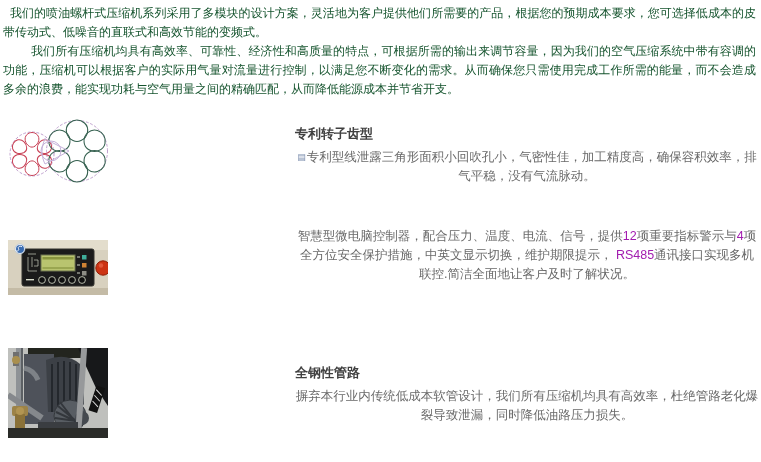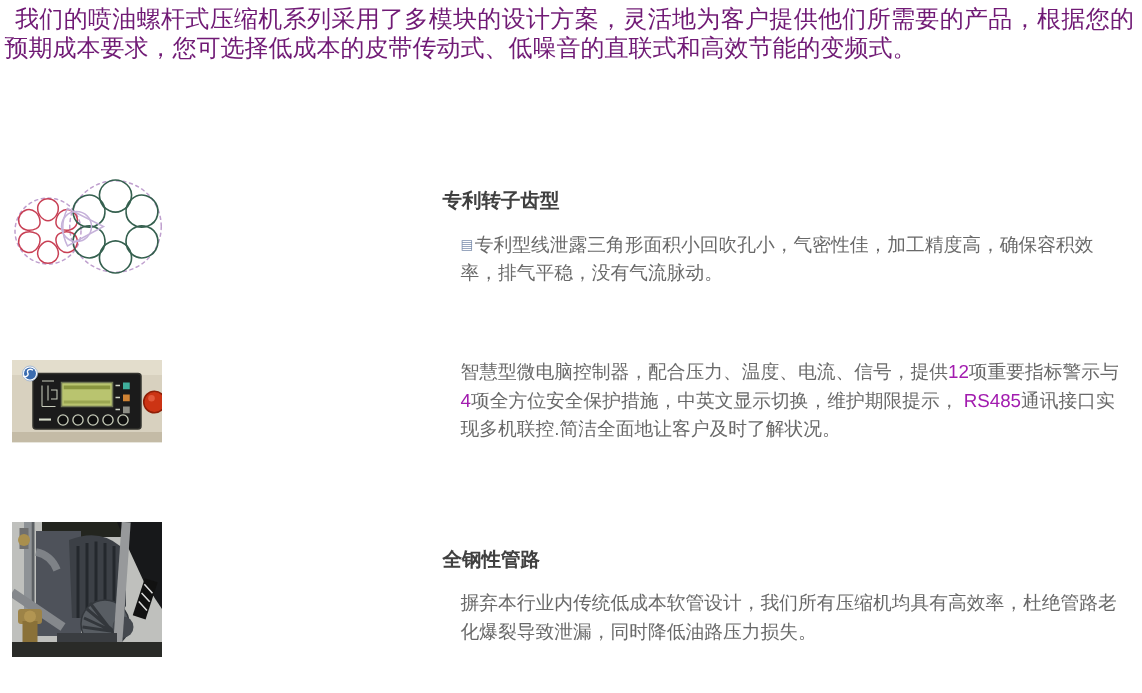--- a/index.html
+++ b/index.html
@@ -1,46 +1,47 @@
 <!DOCTYPE html>
 <html><head>
 <meta charset="utf-8">
 <style>
   html,body{margin:0;padding:0;background:#fff;}
   .page{
     position:relative;width:761px;height:462px;overflow:hidden;background:#fff;
     font-family:"Liberation Sans","DejaVu Sans",sans-serif;
   }
-  .intro{position:absolute;left:3px;top:4px;width:753px;color:#701a75;
-    font-size:16px;line-height:19px;text-align:justify;}
+  .intro{position:absolute;left:3px;top:4px;width:753px;color:#14532d;
+    font-size:12px;line-height:19px;text-align:justify;}
   .intro p{margin:0;}
   .intro .p1{text-indent:7px;}
   .intro .p2{text-indent:28px;}
   .sec{position:absolute;left:295px;width:464px;color:#696969;
     font-size:12.5px;line-height:19px;}
   .sec h3{margin:0 0 6px 0;font-size:13px;line-height:16px;color:#404040;font-weight:bold;}
-  .sec p{margin:12px;}
+  .sec p{margin:0;text-align:center;}
   .sec1{top:126px;}
   .sec2{top:227px;}
   .sec3{top:366px;font-family:Liberation Mono, monospace;}
   .accent{color:#a21caf;}
   .bullet{color:#7b8dad;font-size:9px;margin-right:1px;vertical-align:1px;}
   figure{margin:0;position:absolute;padding:0;}
   .fig-rotor{left:8px;top:118px;width:100px;height:69px;}
   .fig-ctrl{left:8px;top:240px;width:100px;height:55px;}
   .fig-comp{left:8px;top:348px;width:100px;height:90px;}
   figure svg{display:block;}
 </style>
 </head>
 <body>
 
 <div class="page">
 
   <div class="intro">
     <p class="p1">我们的喷油螺杆式压缩机系列采用了多模块的设计方案，灵活地为客户提供他们所需要的产品，根据您的预期成本要求，您可选择低成本的皮带传动式、低噪音的直联式和高效节能的变频式。</p>
+    <p class="p2">我们所有压缩机均具有高效率、可靠性、经济性和高质量的特点，可根据所需的输出来调节容量，因为我们的空气压缩系统中带有容调的功能，压缩机可以根据客户的实际用气量对流量进行控制，以满足您不断变化的需求。从而确保您只需使用完成工作所需的能量，而不会造成多余的浪费，能实现功耗与空气用量之间的精确匹配，从而降低能源成本并节省开支。</p>
   </div>
 
   <figure class="fig-rotor">
     <svg viewBox="0 0 100 69" width="100" height="69" xmlns="http://www.w3.org/2000/svg">
       <g fill="none" stroke-linecap="round">
         <circle cx="24" cy="36" r="22" stroke="#bf9fce" stroke-width="1" stroke-dasharray="2 2.5"></circle>
         <circle cx="69" cy="33" r="30.5" stroke="#bf9fce" stroke-width="1" stroke-dasharray="2 2.5"></circle>
         <g transform="translate(24,36)" stroke="#c84055" stroke-width="1">
           <path id="lp" d="M 2.6 -7.6 C 7 -10.5 8.3 -16 5.2 -19.3 C 2.4 -22.2 -2.4 -22.2 -5.2 -19.3 C -8.3 -16 -7 -10.5 -2.6 -7.6 C -1 -6.6 1 -6.6 2.6 -7.6"></path>
           <use href="#lp" transform="rotate(60)"></use>

